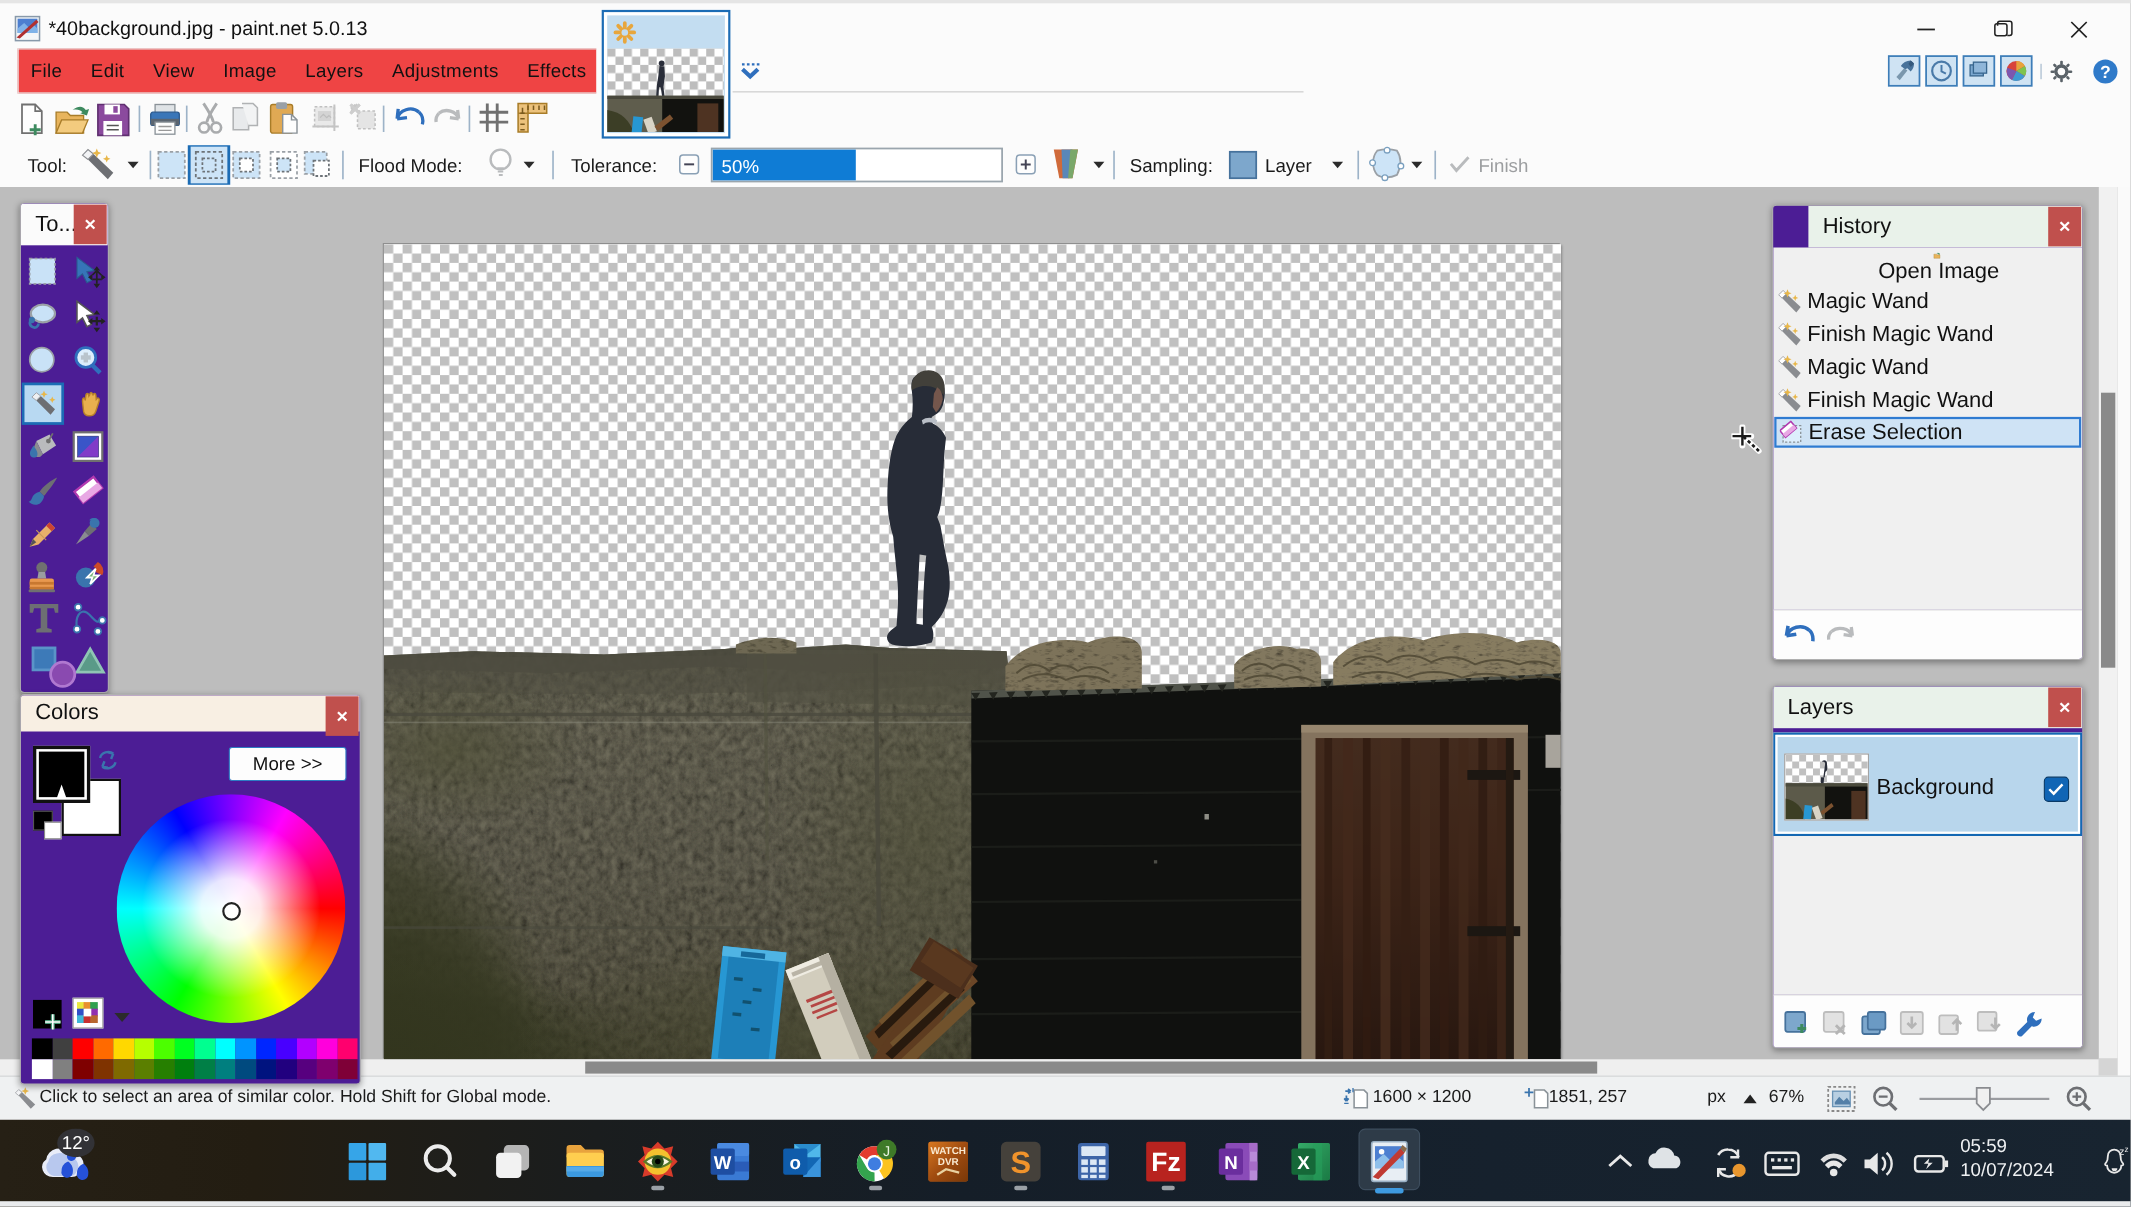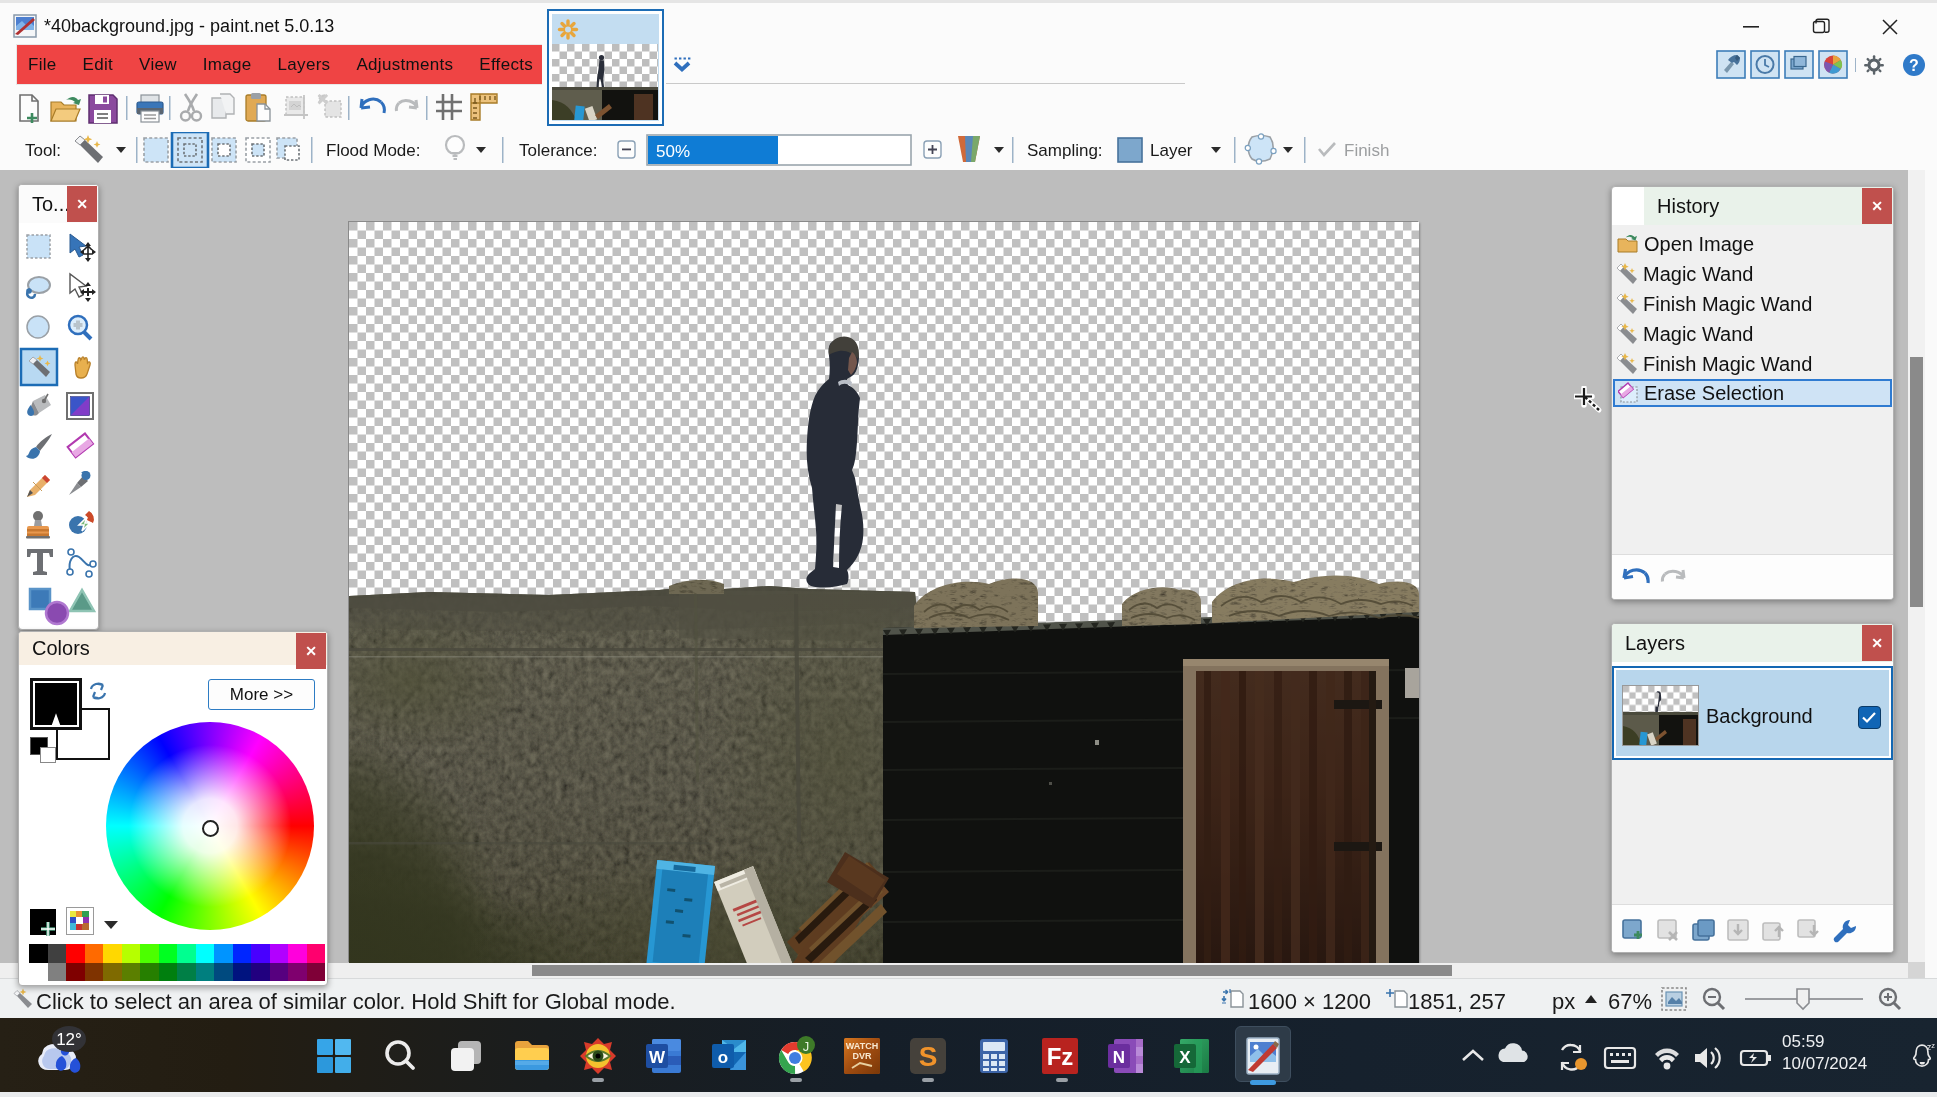--- a/index.html
+++ b/index.html
@@ -8,26 +8,26 @@
 .abs { position:absolute; }
 
 #chrome { position:absolute; left:0; top:0; width:1937px; height:170px; background:#fbfbfb; border-top:3px solid #e5e5e5; }
 #titletext { position:absolute; left:44px; top:16px; font-size:18px; color:#111; }
 #appicon { position:absolute; left:13px; top:14px; width:24px; height:24px; }
 #menubox { position:absolute; left:16px; top:44px; width:526px; height:41px; border:1px solid #e8e8e8; border-right:none; background:#ef4444; display:flex; align-items:center; padding:0 6px; }
 .menuitem { font-size:17px; color:#111; padding:0 13px; letter-spacing:0.3px; }
 
 .optlabel { font-size:17px; color:#1a1a1a; }
 
-.panel { position:absolute; background:#ffffff; border:1px solid #b0b0b0; border-radius:4px; box-shadow:0 2px 6px rgba(0,0,0,0.35); overflow:hidden; z-index:20; }
+.panel { position:absolute; background:#4c1d95; border:1px solid #b0b0b0; border-radius:4px; box-shadow:0 2px 6px rgba(0,0,0,0.35); overflow:hidden; z-index:20; }
 .ptitle { height:38px; display:flex; align-items:center; padding-left:13px; font-size:20px; color:#111; position:relative; }
 .pclose { position:absolute; right:1px; top:1px; width:30px; height:36px; background:#c0504d; color:#fff; display:flex; align-items:center; justify-content:center; font-size:14px; font-weight:bold; }
 
 
-#statusbar { position:absolute; left:0; top:978px; width:1937px; height:40px; background:#eff1f2; border-top:1px solid #d8dadb; font-size:22px; color:#1a1a1a; }
+#statusbar { position:absolute; left:0; top:978px; width:1937px; height:40px; background:#eff1f2; border-top:1px solid #d8dadb; font-size:16px; color:#1a1a1a; }
 
 #taskbar { position:absolute; left:0; top:1018px; width:1937px; height:79px; background:linear-gradient(90deg,#262015 0%, #231d12 12%, #1a1d1e 28%, #151e28 45%, #16212d 70%, #182430 100%); }
 .tbicon { position:absolute; top:1036px; width:40px; height:40px; }
 </style>
 </head>
 <body>
 
 <div id="chrome"></div>
 
 <svg id="appicon" viewBox="0 0 24 24">
@@ -681,21 +681,21 @@
         <div style="background:#57007f"></div>
         <div style="background:#7f006e"></div>
         <div style="background:#7f0037"></div>
     </div>
   </div>
 </div>
 
 <div class="panel" style="left:1611px;top:186px;width:283px;height:414px;">
   <div class="ptitle" style="background:#e9f2ea;margin-left:32px;">History<div class="pclose">✕</div></div>
   <div style="background:#f0f0f0;height:329px;position:relative;font-size:20px;color:#111;padding-top:4px;">
-    <div style="display:flex;align-items:center;height:30px;padding-left:4px;">
+    <div style="display:flex;align-items:center;height:30px;padding-left:16px;flex-direction:column;">
       <svg width="24" height="24" viewBox="0 0 24 24">
           <path d="M2 7 h8 l2 2 h9 v11 h-19 Z" fill="#e8b45c" stroke="#a87c28" stroke-width="1"></path>
           <path d="M10 5 c4 -3.5 7 -2 8.5 0 l2.5 -1 -1.5 4.5 -4.5 -1.5 1.5 -0.8 c-1.5 -1.5 -3.5 -2 -6 -1 Z" fill="#3d8a5f"></path>
         </svg>
       <span style="margin-left:4px;">Open Image</span>
     </div>
     <div style="display:flex;align-items:center;height:30px;padding-left:3px;">
       <svg width="24" height="24" viewBox="0 0 24 24">
           <path d="M5 9 L18 22 L22 17 L9 5 Z" fill="#8a8c90"></path>
           <path d="M9 5 L5 9 L2 6 L6 2 Z" fill="#fff" stroke="#9a9ca0" stroke-width="0.8"></path>

